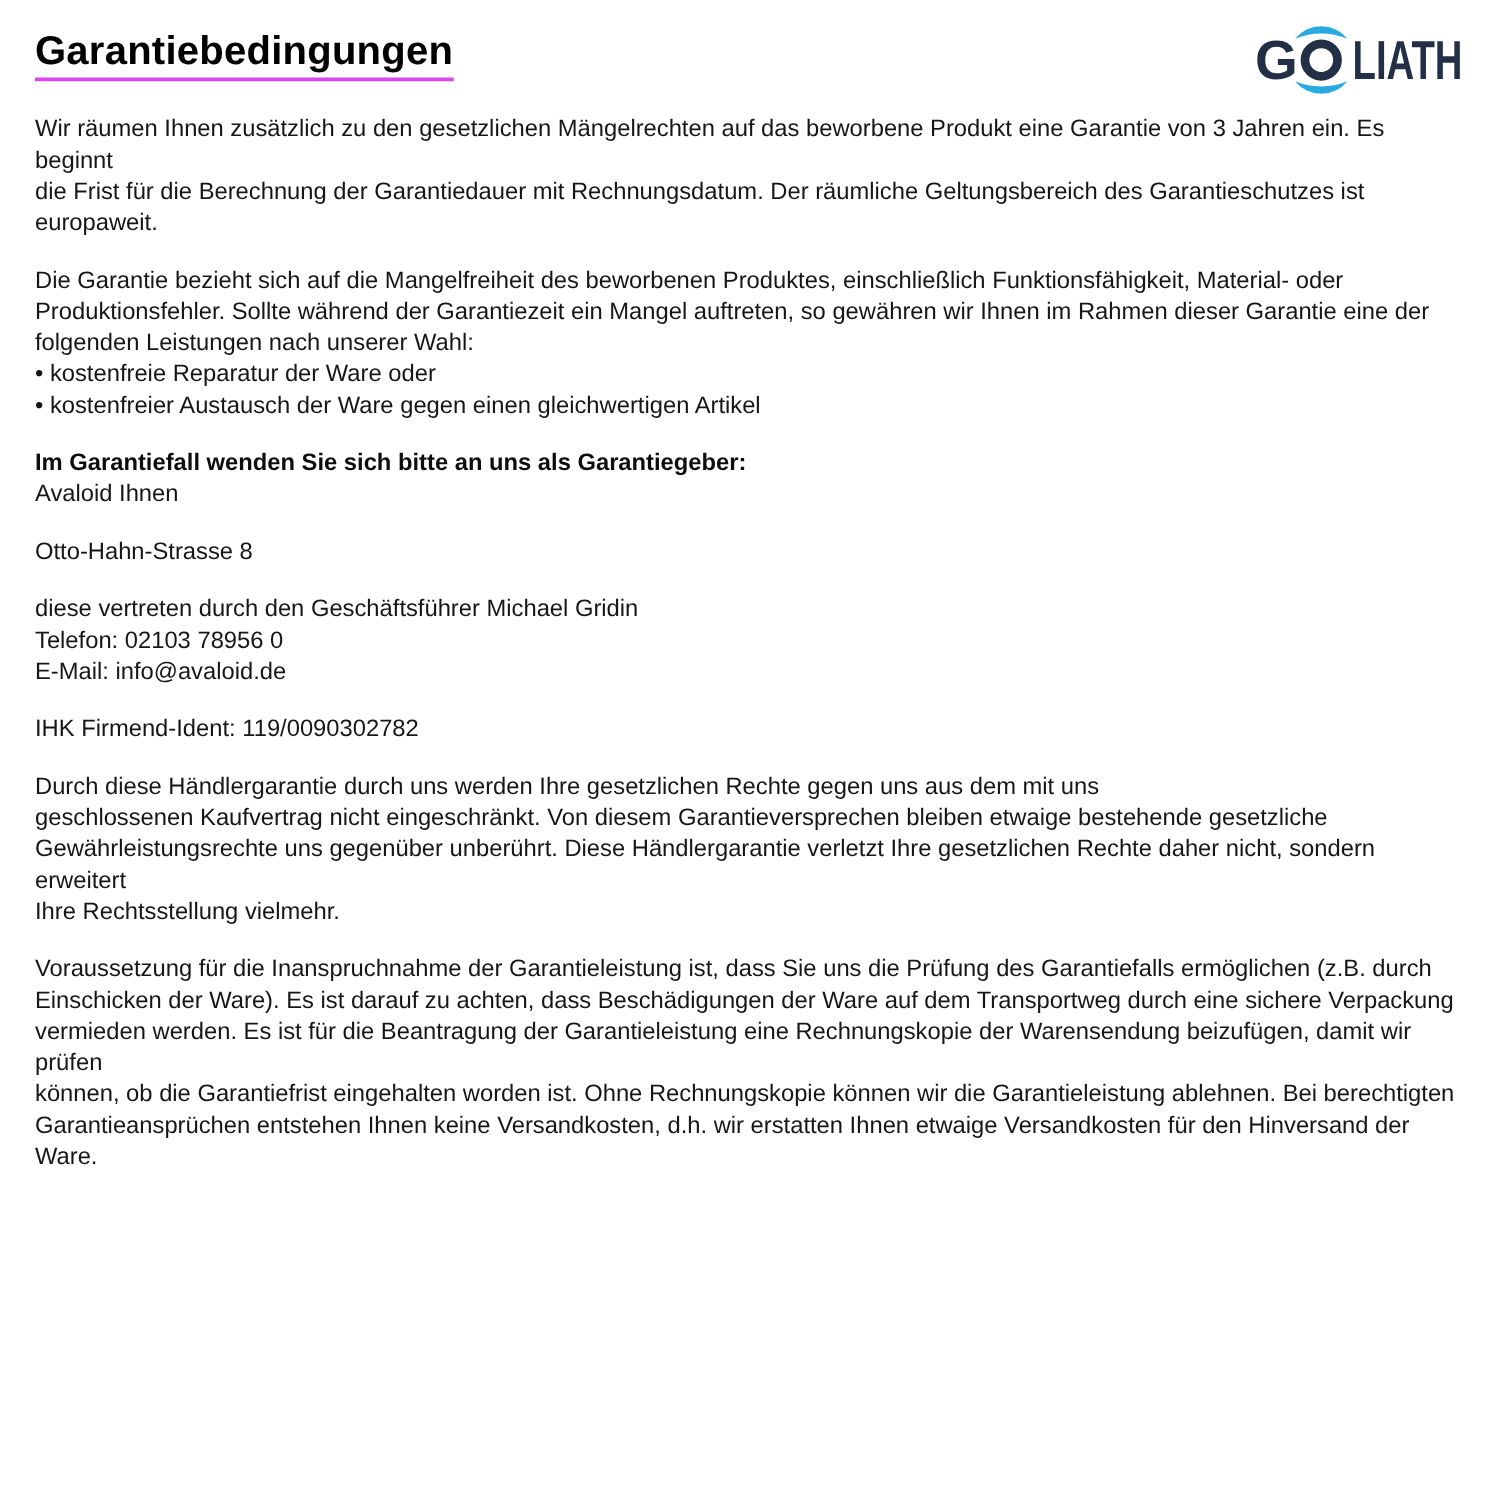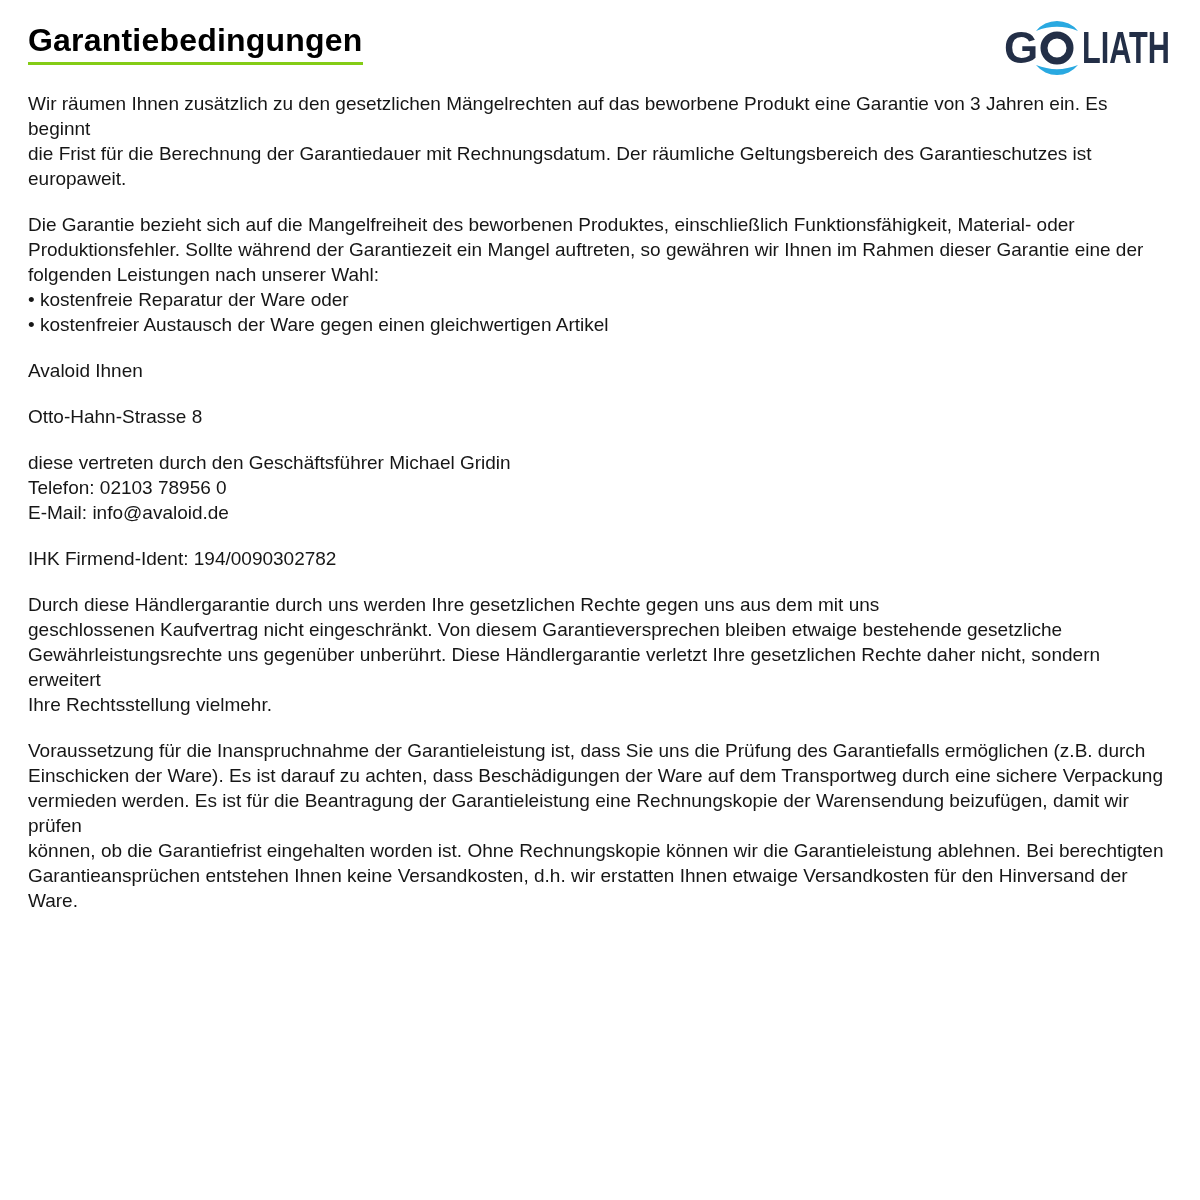--- a/index.html
+++ b/index.html
@@ -21,21 +21,21 @@
     box-sizing: border-box;
     width: 1200px;
   }
   .page-title {
     display: inline-block;
     margin: 2px 0 26px 0;
     font-size: 32px;
     font-weight: bold;
     color: #000000;
     letter-spacing: 0.2px;
-    border-bottom: 3px solid #84cc16;
+    border-bottom: 3px solid #d946ef;
     padding-bottom: 3px;
     line-height: 1.15;
   }
   .logo {
     position: absolute;
     top: 13px;
     right: 26px;
     width: 170px;
     height: 64px;
   }
@@ -74,34 +74,35 @@
 
   <p class="block">Wir räumen Ihnen zusätzlich zu den gesetzlichen Mängelrechten auf das beworbene Produkt eine Garantie von 3 Jahren ein. Es beginnt
 die Frist für die Berechnung der Garantiedauer mit Rechnungsdatum. Der räumliche Geltungsbereich des Garantieschutzes ist europaweit.</p>
 
   <p class="block">Die Garantie bezieht sich auf die Mangelfreiheit des beworbenen Produktes, einschließlich Funktionsfähigkeit, Material- oder
 Produktionsfehler. Sollte während der Garantiezeit ein Mangel auftreten, so gewähren wir Ihnen im Rahmen dieser Garantie eine der
 folgenden Leistungen nach unserer Wahl:
 • kostenfreie Reparatur der Ware oder
 • kostenfreier Austausch der Ware gegen einen gleichwertigen Artikel</p>
 
+  <p class="block bold tight">Im Garantiefall wenden Sie sich bitte an uns als Garantiegeber:</p>
 
   <p class="block">Avaloid Ihnen</p>
 
   <p class="block">Otto-Hahn-Strasse 8</p>
 
 
   <p class="block">diese vertreten durch den Geschäftsführer Michael Gridin
 Telefon: 02103 78956 0
 E-Mail: info@avaloid.de</p>
 
 
 
 
-  <p class="block">IHK Firmend-Ident: 194/0090302782</p>
+  <p class="block">IHK Firmend-Ident: 119/0090302782</p>
 
 
   <p class="block">Durch diese Händlergarantie durch uns werden Ihre gesetzlichen Rechte gegen uns aus dem mit uns
 geschlossenen Kaufvertrag nicht eingeschränkt. Von diesem Garantieversprechen bleiben etwaige bestehende gesetzliche
 Gewährleistungsrechte uns gegenüber unberührt. Diese Händlergarantie verletzt Ihre gesetzlichen Rechte daher nicht, sondern erweitert
 Ihre Rechtsstellung vielmehr.</p>
 
   <p class="block">Voraussetzung für die Inanspruchnahme der Garantieleistung ist, dass Sie uns die Prüfung des Garantiefalls ermöglichen (z.B. durch
 Einschicken der Ware). Es ist darauf zu achten, dass Beschädigungen der Ware auf dem Transportweg durch eine sichere Verpackung
 vermieden werden. Es ist für die Beantragung der Garantieleistung eine Rechnungskopie der Warensendung beizufügen, damit wir prüfen

